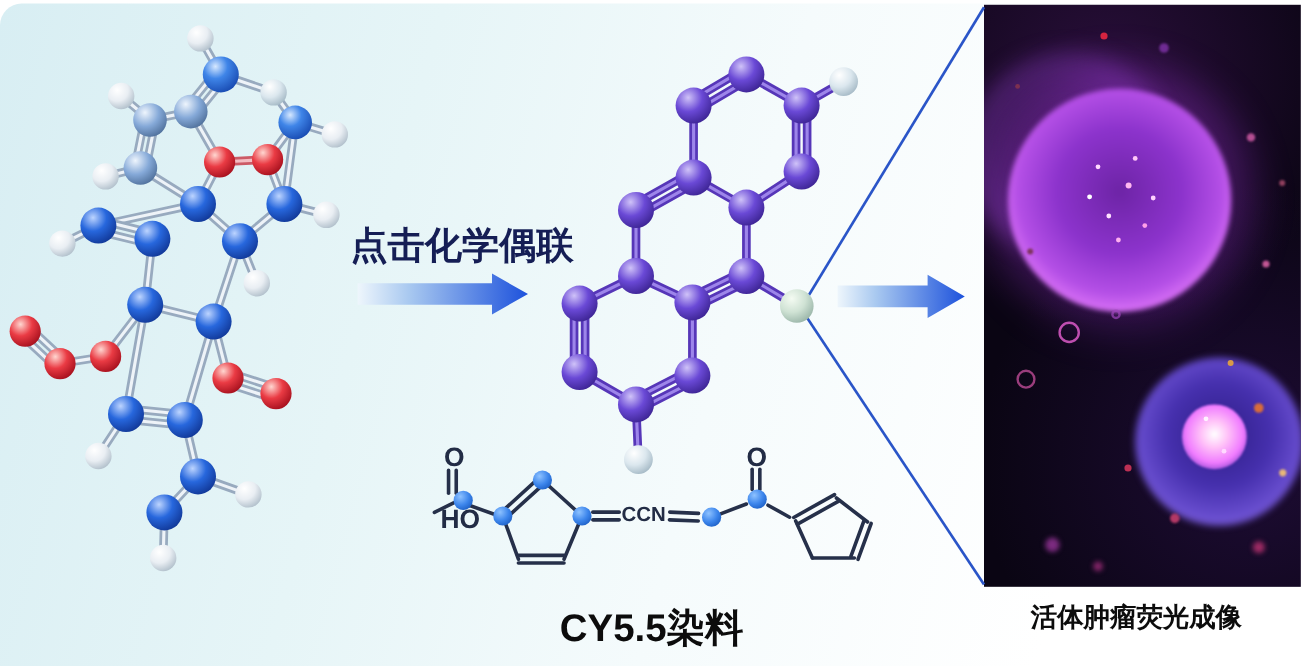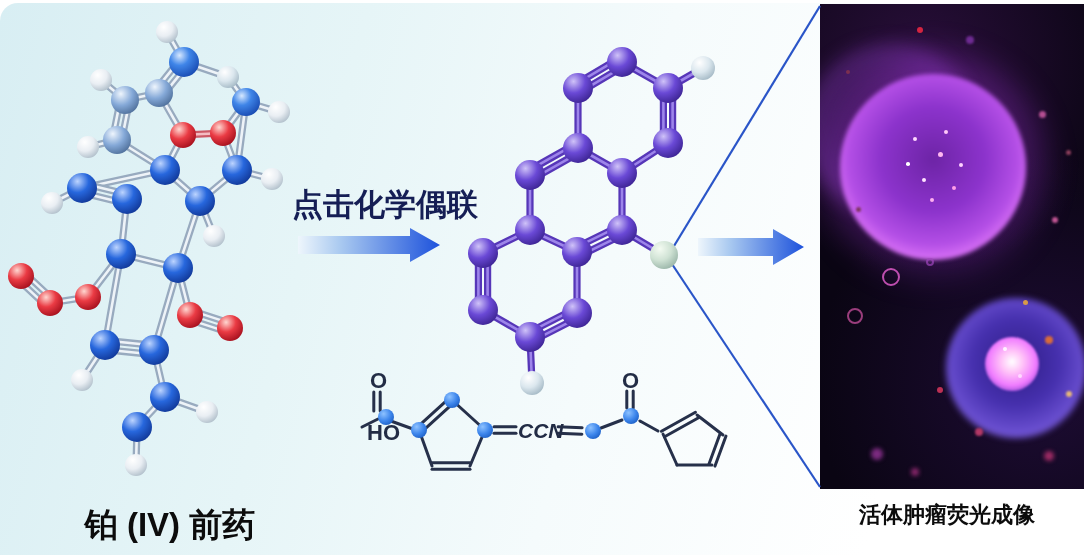--- a/index.html
+++ b/index.html
@@ -18,21 +18,21 @@
   .pdot{position:absolute;border-radius:50%;}
   .cap{position:absolute;transform:translateX(-50%);font-weight:700;color:#0c0c0c;white-space:nowrap;}
   .cap-left{left:170px;top:503px;font-size:33px;}
   .cap-mid{left:543px;top:502px;font-size:32px;}
   .cap-right{left:947px;top:500px;font-size:22px;}
   .proc{position:absolute;left:385px;top:184px;transform:translateX(-50%);
         font-size:31px;font-weight:700;color:#151e55;white-space:nowrap;}
   .skt{position:absolute;font-weight:600;color:#222c45;white-space:nowrap;}
   .skt-ho{left:333px;top:420px;font-size:22px;margin-left:34px;}
   .skt-o1{left:370px;top:368px;font-size:22px;}
-  .skt-ccn{left:518px;top:419px;font-size:21px;font-style:italic;}
+  .skt-ccn{left:518px;top:419px;font-size:17px;}
   .skt-o2{left:622px;top:368px;font-size:22px;}
 </style>
 </head>
 <body>
 
 <div class="canvas">
   <div class="card"></div>
 
   <div class="micro" id="micro">
       <div class="blob" style="left: -15px; top: 40px; height: 170px; width: 170px; background: radial-gradient(circle at 50% 46%, rgba(120, 50, 180, 0) 0%, rgba(140, 60, 200, 0.35) 55%, rgba(170, 80, 225, 0.5) 80%, rgba(100, 40, 150, 0.15) 92%, rgba(0, 0, 0, 0) 100%); filter: blur(9px);"></div>
@@ -362,15 +362,15 @@
       </g>
   </svg>
 
   <div class="skt skt-ho">HO</div>
   <div class="skt skt-o1">O</div>
   <div class="skt skt-ccn">CCN</div>
   <div class="skt skt-o2">O</div>
 
   <div class="proc">点击化学偶联</div>
 
-  <div class="cap cap-left">铂 (IV) 前药</div>
+  <div class="cap cap-mid">CY5.5染料</div>
   <div class="cap cap-right">活体肿瘤荧光成像</div>
 </div>
 
 </body></html>

